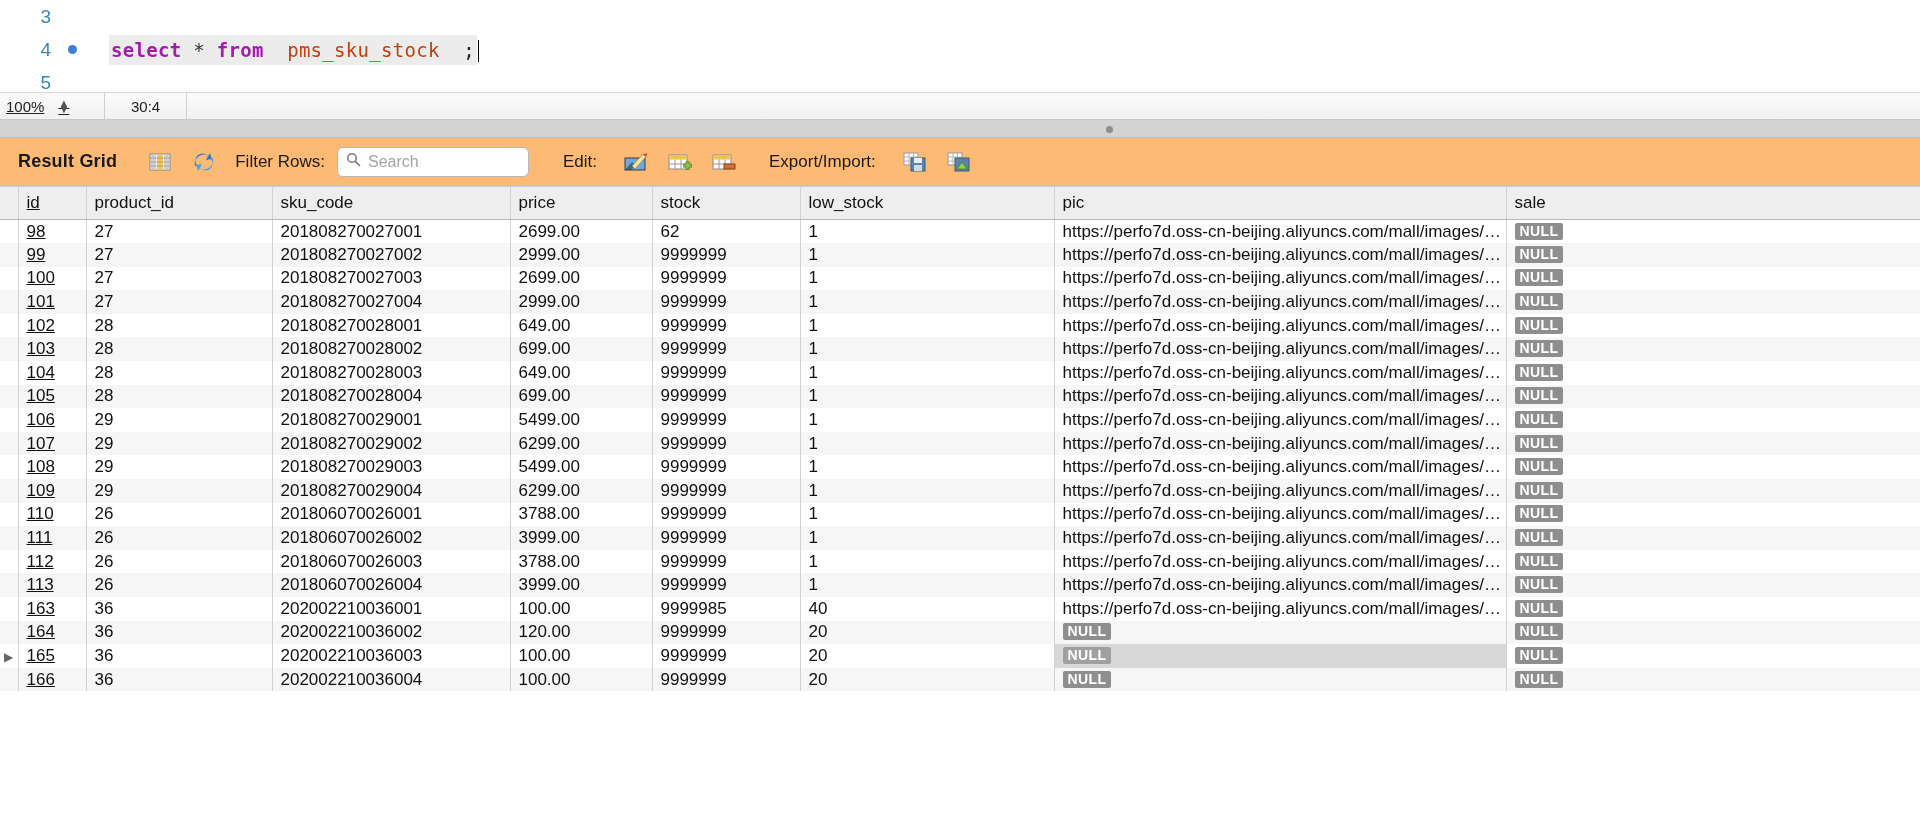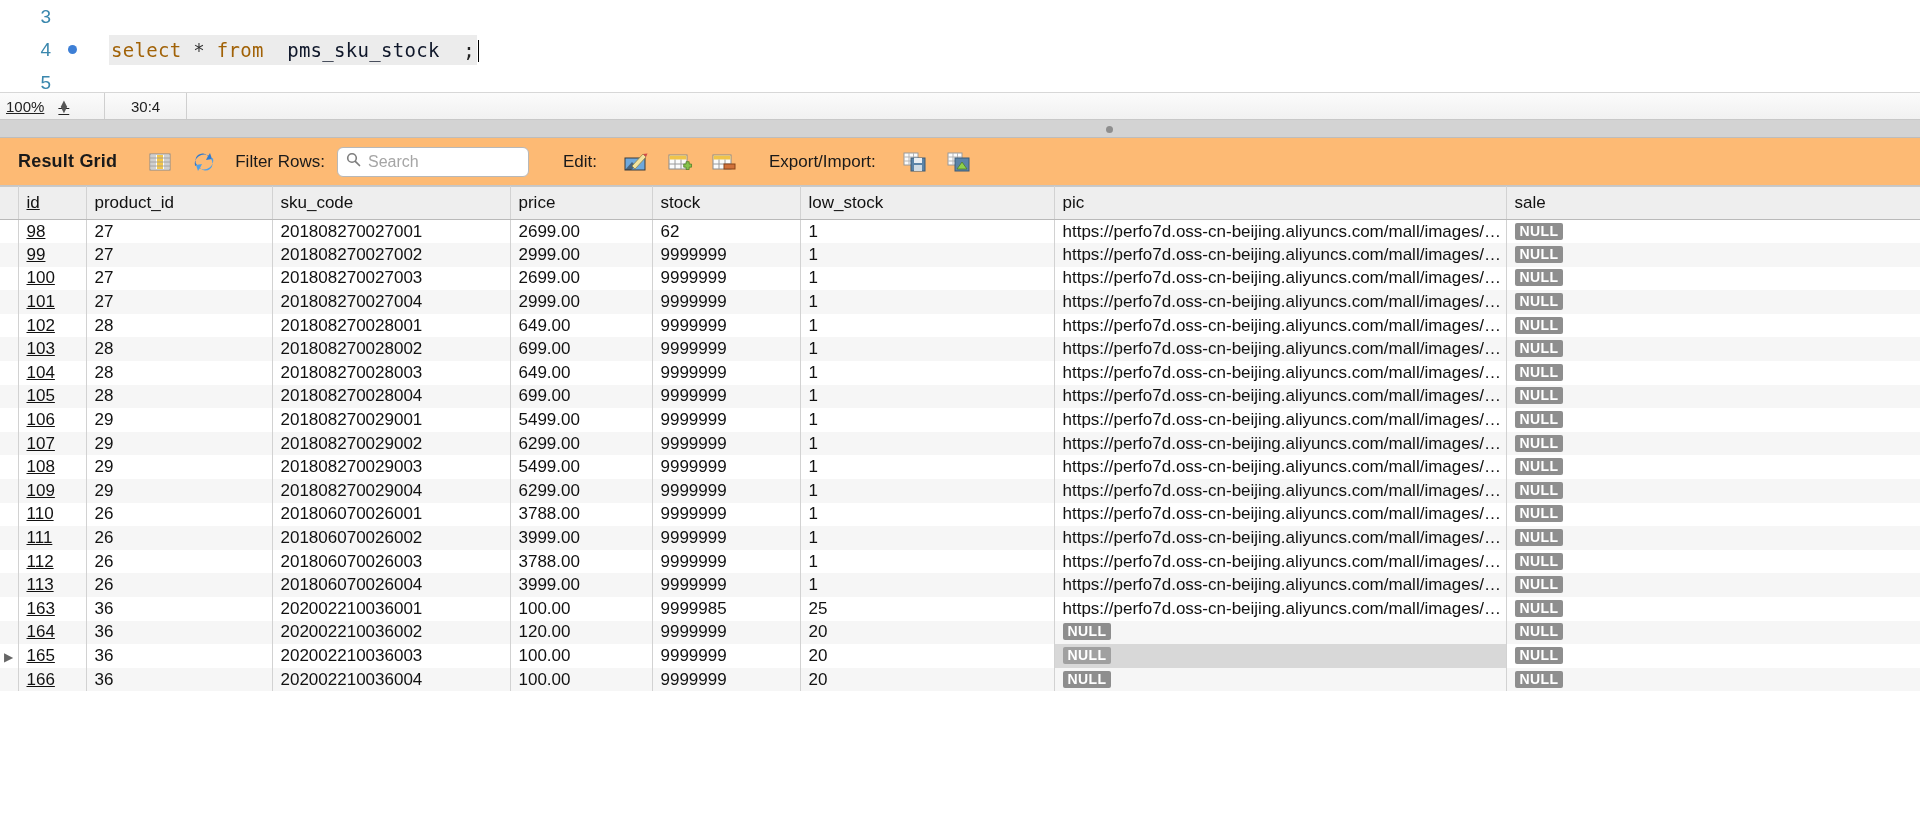--- a/index.html
+++ b/index.html
@@ -37,23 +37,23 @@
     width: 9px; height: 9px; border-radius: 50%;
     background: #3d7fd6; display: block;
   }
   .code-body { padding-left: 20px; flex: 1; position: relative; }
   .stmt {
     display: inline-block;
     background: #ececec;
     padding: 4px 2px 4px 2px;
     letter-spacing: 0.3px;
   }
-  .kw { color: #a16207; font-weight: normal; margin-top: 20px; }
+  .kw { color: #a21caf; font-weight: bold; margin-top: 20px; }
   .op { color: #333; }
-  .ident { color: #0f172a; }
+  .ident { color: #c2410c; }
   .semi { color: #222; }
   .caret {
     display: inline-block; width: 1px; height: 22px;
     background: #000; vertical-align: -5px; margin-left: 1px;
   }
 
   
   .statusbar {
     display: flex; align-items: stretch;
     height: 27px;
@@ -506,21 +506,21 @@
           <td class="c-pic">https://perfo7d.oss-cn-beijing.aliyuncs.com/mall/images/…</td>
           <td class="c-sale"><span class="nullbadge">NULL</span></td>
         </tr>
         <tr class="row-even">
           <td class="gutter"></td>
           <td class="c-id">163</td>
           <td class="c-product">36</td>
           <td class="c-sku">202002210036001</td>
           <td class="c-price">100.00</td>
           <td class="c-stock">9999985</td>
-          <td class="c-low">25</td>
+          <td class="c-low">40</td>
           <td class="c-pic">https://perfo7d.oss-cn-beijing.aliyuncs.com/mall/images/…</td>
           <td class="c-sale"><span class="nullbadge">NULL</span></td>
         </tr>
         <tr class="row-odd">
           <td class="gutter"></td>
           <td class="c-id">164</td>
           <td class="c-product">36</td>
           <td class="c-sku">202002210036002</td>
           <td class="c-price">120.00</td>
           <td class="c-stock">9999999</td>

